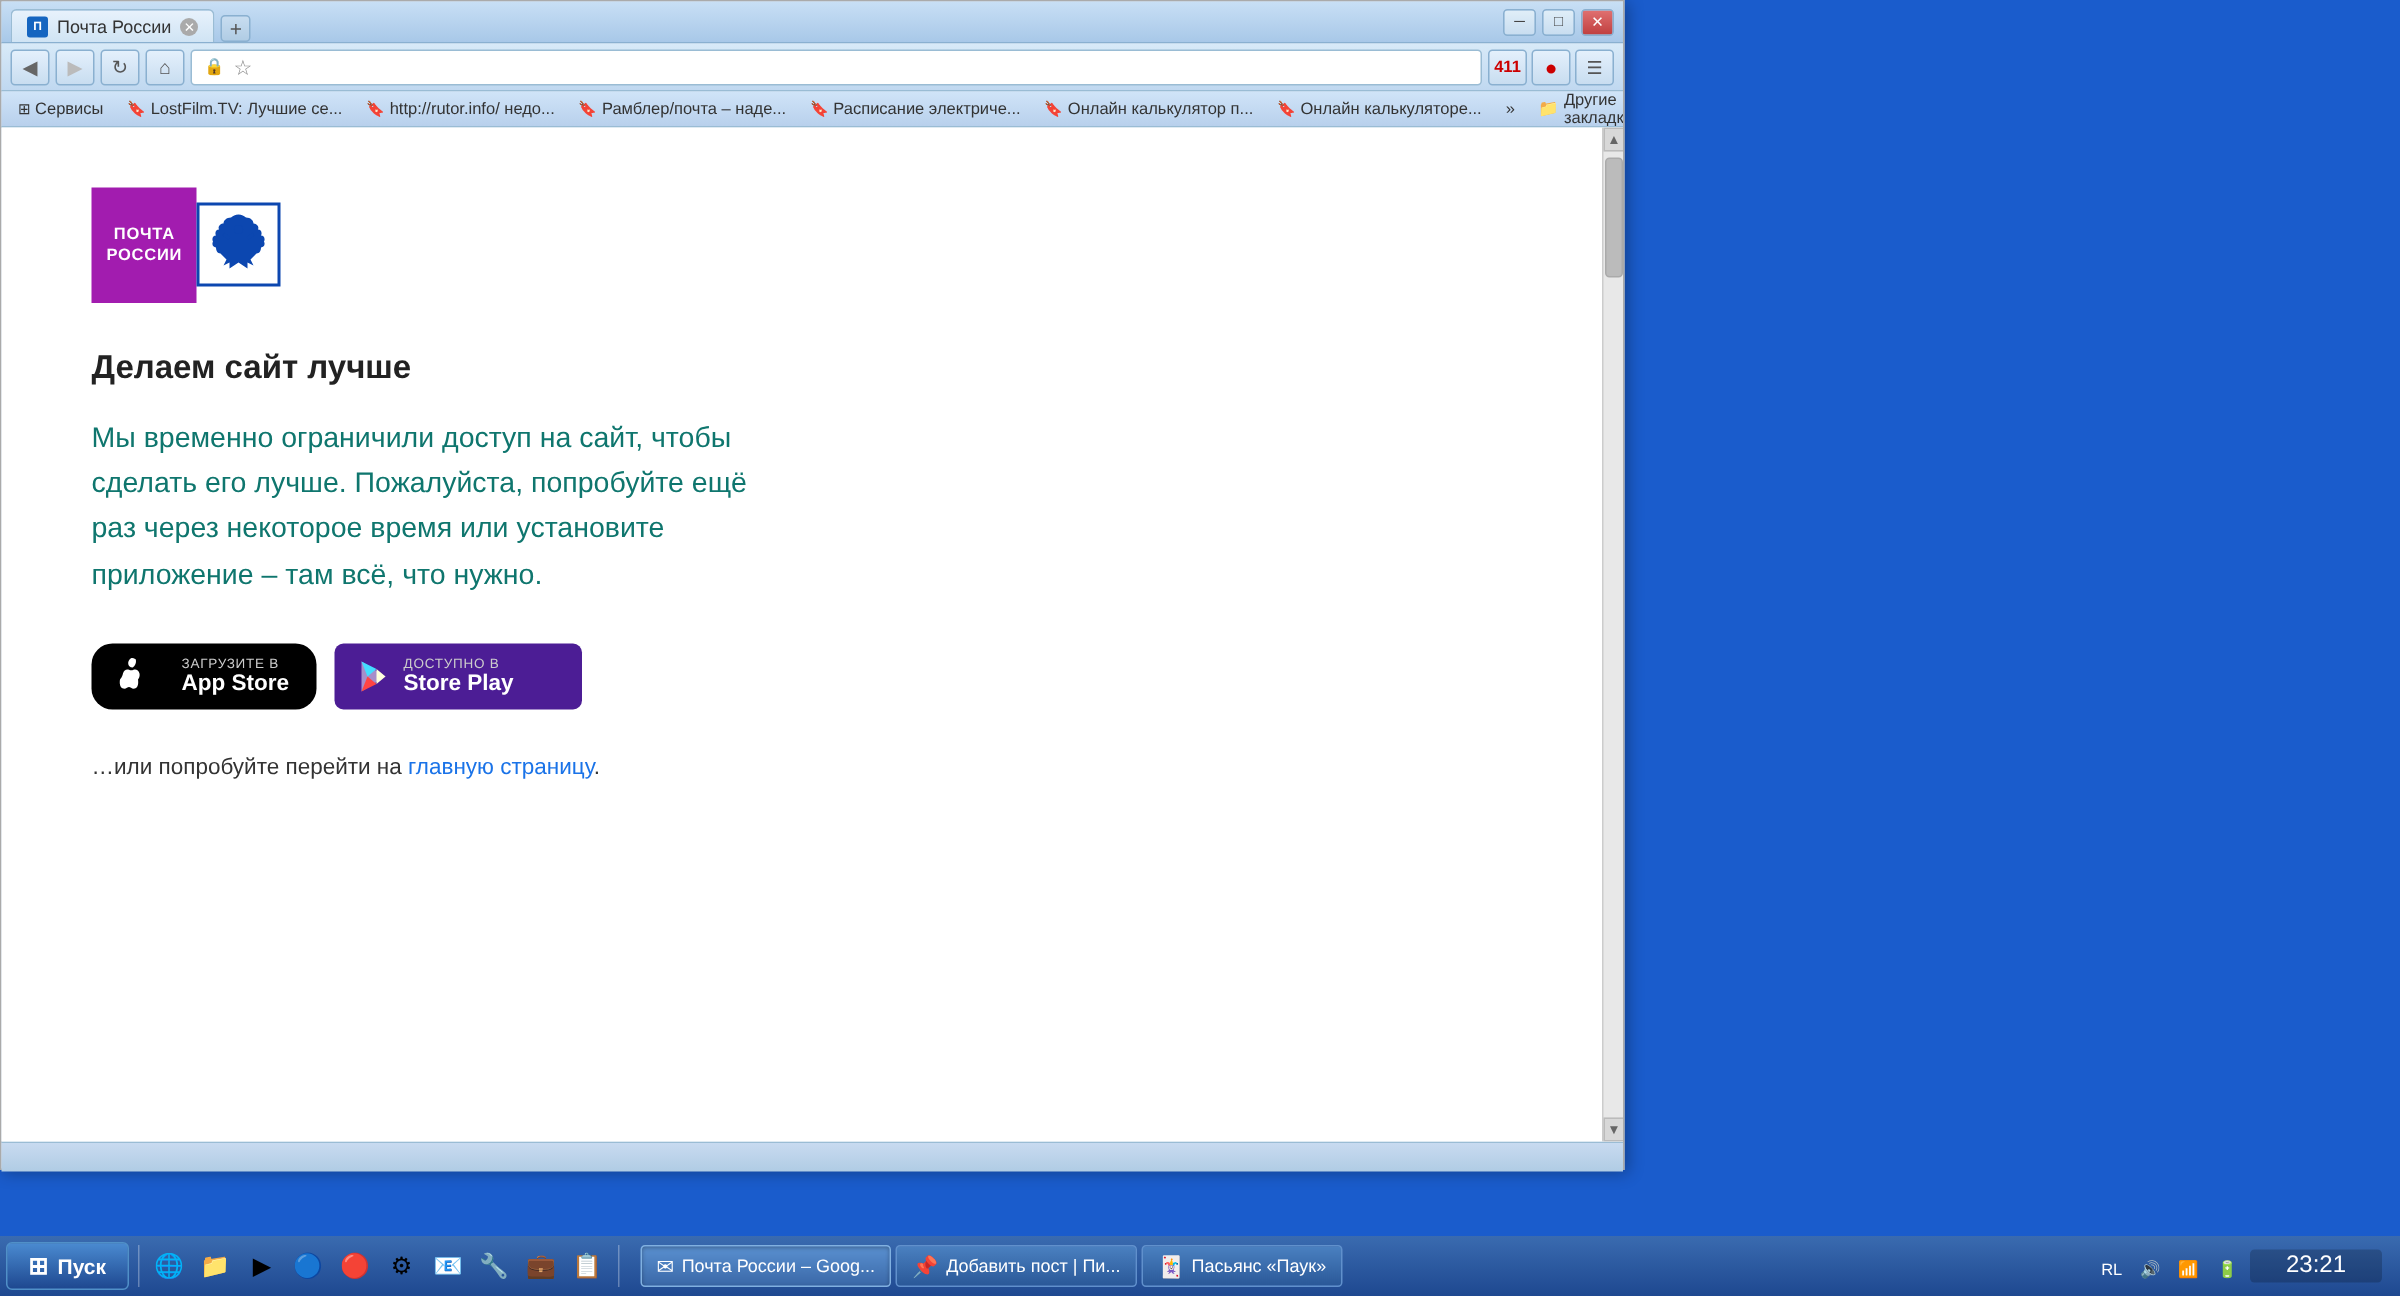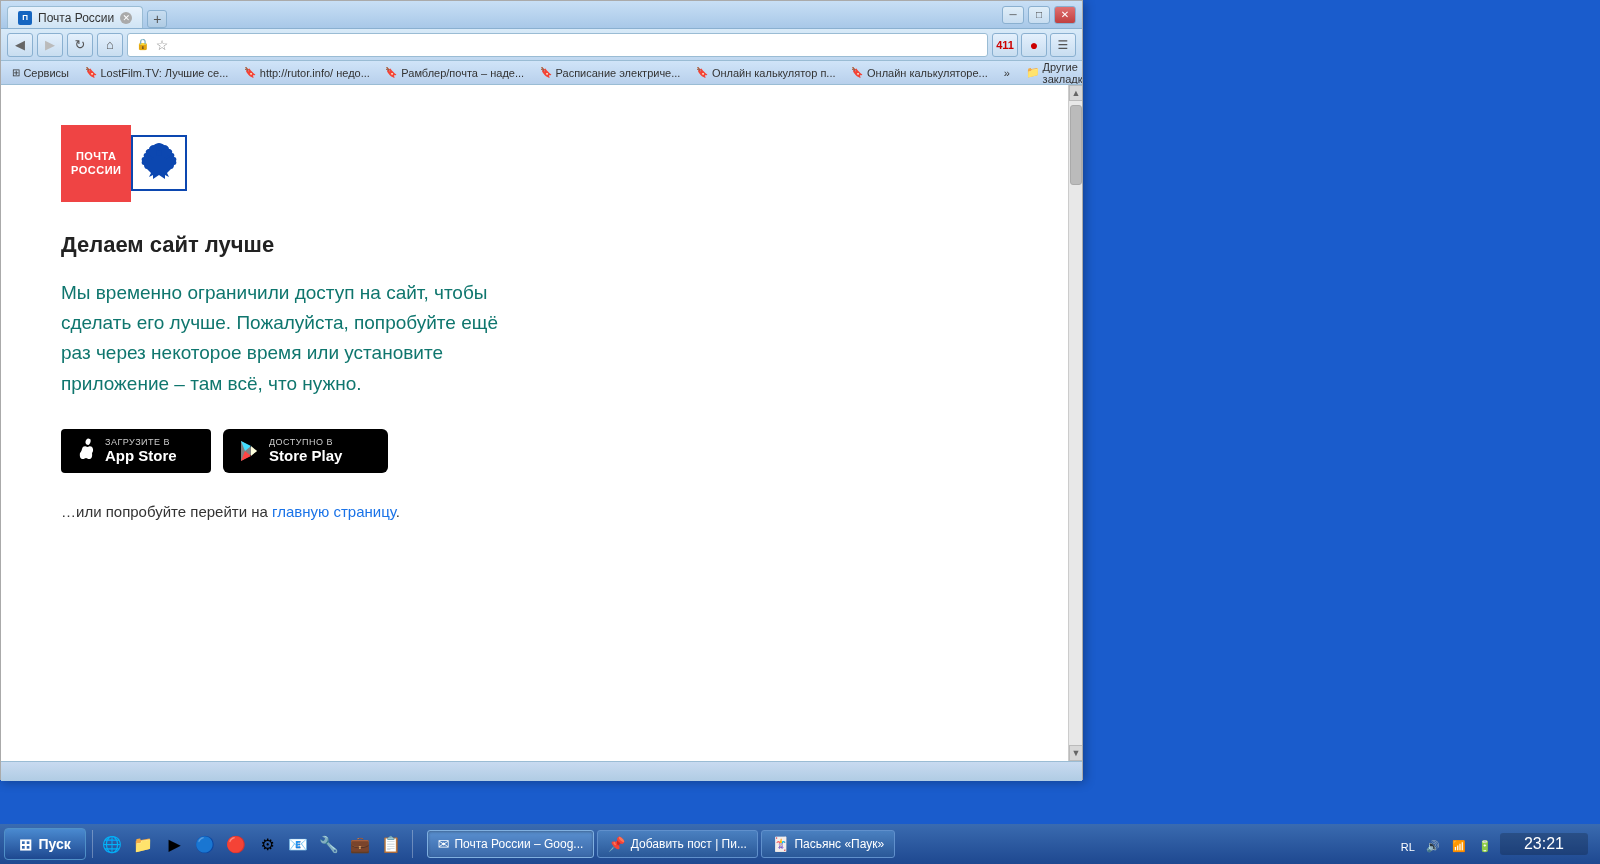--- a/index.html
+++ b/index.html
@@ -310,21 +310,21 @@
       color: #444;
     }
 
     
     .logo-container {
       display: flex;
       align-items: center;
       margin-bottom: 30px;
     }
     .logo-blue {
-      background: #ef4444;
+      background: #a21caf;
       color: white;
       font-size: 11px;
       font-weight: bold;
       line-height: 1.3;
       padding: 24px 10px;
       text-align: center;
       letter-spacing: 0.5px;
     }
     .logo-eagle {
       border: 2px solid #0c47b0;
@@ -356,25 +356,25 @@
 
     
     .app-buttons {
       display: flex;
       gap: 12px;
       margin-bottom: 30px;
     }
     .app-store-btn {
       background: black;
       color: white;
-      border-radius: 4px;
+      border-radius: 14px;
       padding: 8px 14px;
       display: flex;
       align-items: center;
-      gap: 8px;
+      gap: 24px;
       text-decoration: none;
       cursor: pointer;
       min-width: 150px;
     }
     .app-store-btn .btn-icon {
       font-size: 22px;
       line-height: 1;
     }
     .btn-text-small {
       font-size: 9px;
@@ -384,21 +384,21 @@
       letter-spacing: 0.5px;
     }
     .btn-text-large {
       font-size: 15px;
       font-weight: bold;
       color: white;
       display: block;
       line-height: 1.2;
     }
     .google-play-btn {
-      background: #000000;
+      background: #4c1d95;
       color: white;
       border-radius: 6px;
       padding: 8px 14px;
       display: flex;
       align-items: center;
       gap: 8px;
       cursor: pointer;
       min-width: 165px;
     }
     .play-icon {

